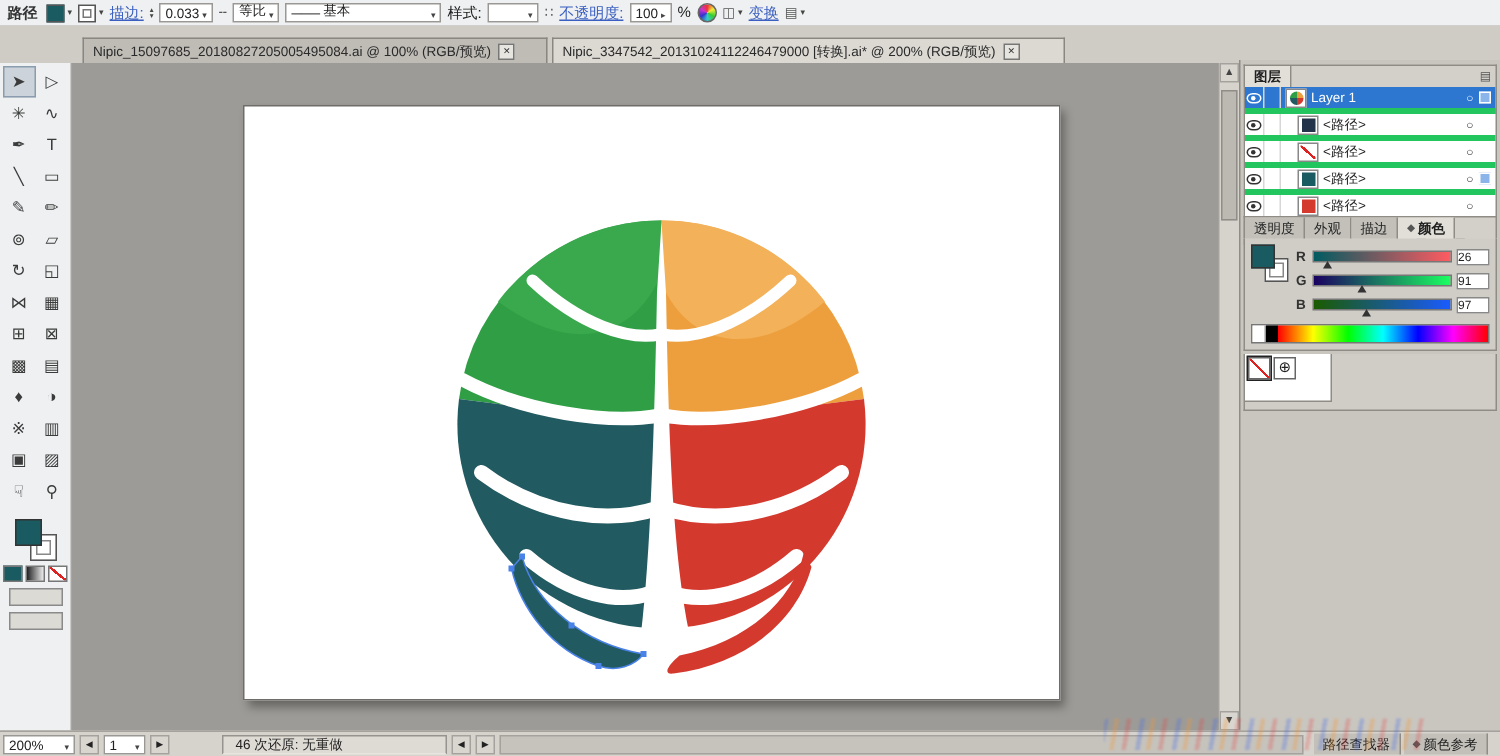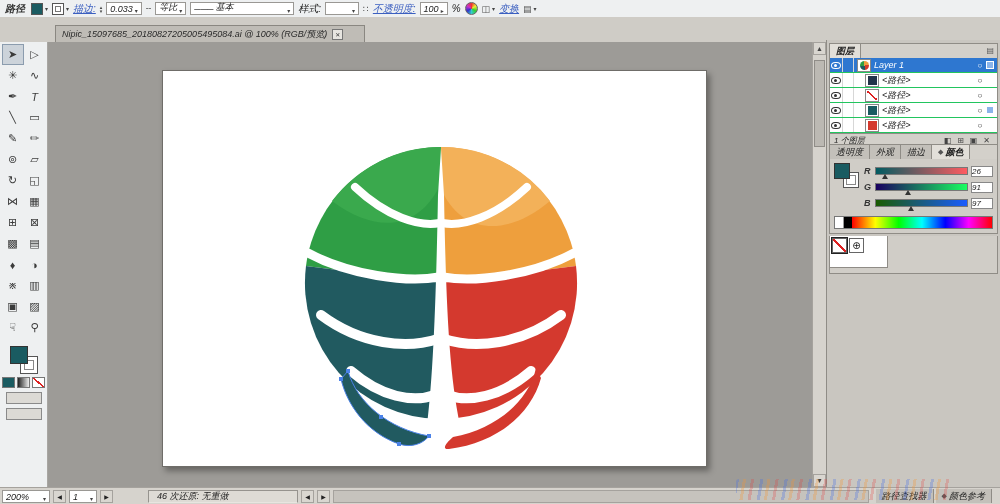--- a/index.html
+++ b/index.html
@@ -1,16 +1,16 @@
 <!DOCTYPE html>
 <html><head>
 <meta charset="utf-8">
 <style>
   html,body{margin:0;padding:0;}
-  #root{position:relative;width:1000px;height:504px;background:#9d9b97;font-family:"Liberation Sans","DejaVu Sans",sans-serif;font-size:10px;color:#222;overflow:hidden;font-style:italic;}
+  #root{position:relative;width:1000px;height:504px;background:#9d9b97;font-family:"Liberation Sans","DejaVu Sans",sans-serif;font-size:10px;color:#222;overflow:hidden;}
 
   
   .control-bar{position:absolute;left:0;top:0;right:0;height:17px;background:#eef0f1;border-bottom:1px solid #b6b4b0;display:flex;align-items:center;gap:4px;padding:0 5px;white-space:nowrap;}
   .cb-title{font-weight:bold;color:#333;margin-right:2px;}
   .link{color:#3b5fc0;text-decoration:underline;cursor:pointer;}
   .swatch{display:inline-block;width:12px;height:12px;border:1px solid #555;box-sizing:border-box;}
   .swatch.fill{background:#1a5b61;}
   .swatch.stroke{background:#fff;box-shadow:inset 0 0 0 2px #fff, inset 0 0 0 3px #777;}
   .mini-arrow{font-size:6px;color:#444;margin-left:-2px;}
   .combo{display:inline-flex;align-items:flex-end;gap:2px;background:#fff;border:1px solid #9a9894;height:13px;padding:0 3px;font-size:9px;box-sizing:border-box;}
@@ -54,21 +54,21 @@
   
   .dock{position:absolute;top:40px;right:0;width:174px;bottom:17px;background:#c9c6c0;border-left:1px solid #8f8c86;box-sizing:border-box;}
   .phead{position:relative;height:15px;background:#d3d0ca;border:1px solid #8f8c86;border-bottom:none;display:flex;align-items:flex-end;box-sizing:border-box;}
   .ptab{height:14px;display:flex;align-items:center;gap:2px;padding:0 6px;font-size:9px;background:#c3c0ba;border-right:1px solid #8f8c86;cursor:pointer;}
   .ptab-act{background:#e2dfd9;font-weight:bold;}
   .dia{font-size:7px;color:#555;}
   .pmenu{position:absolute;right:3px;top:2px;font-size:8px;color:#555;cursor:pointer;}
 
   .panel-layers{position:absolute;left:2px;right:2px;top:3px;}
   .layers-list{background:#fff;border:1px solid #8f8c86;border-top:none;}
-  .lrow{height:14px;display:flex;align-items:center;font-size:9px;border-bottom:1px solid #22c55e;cursor:pointer;}
+  .lrow{height:14px;display:flex;align-items:center;font-size:9px;border-bottom:4px solid #22c55e;cursor:pointer;}
   .lrow-sel{background:#2e77d0;color:#fff;}
   .lcell{width:13px;height:100%;border-right:1px solid #d7d7d7;display:flex;align-items:center;justify-content:center;flex:none;box-sizing:border-box;}
   .lockc{width:11px;}
   .ind{width:8px;flex:none;}
   .eye{display:inline-block;width:8px;height:5px;border:1px solid #333;border-radius:50% / 60%;position:relative;}
   .lrow-sel .eye{border-color:#fff;}
   .eye::after{content:"";position:absolute;left:2px;top:1px;width:3px;height:3px;background:#333;border-radius:50%;}
   .lrow-sel .eye::after{background:#fff;}
   .thumb{width:12px;height:11px;background:#fff;border:1px solid #888;margin:0 3px;flex:none;display:flex;align-items:center;justify-content:center;}
   .thumb.logo::before{content:"";width:9px;height:9px;border-radius:50%;background:conic-gradient(#ee9f3d 0 25%,#d4392e 0 50%,#215a60 0 75%,#2f9e45 0);}
@@ -160,20 +160,24 @@
     <span class="cb-icon">◫</span>
     <span class="mini-arrow">▾</span>
     <span class="link">变换</span>
     <span class="cb-icon">▤</span>
     <span class="mini-arrow">▾</span>
   </div>
 
   <div class="tabstrip">
     <div class="doc-tab" style="left:55px;width:310px;">
       <span style="overflow:hidden;text-overflow:ellipsis;">Nipic_15097685_20180827205005495084.ai @ 100% (RGB/预览)</span>
+      <span class="tab-close">✕</span>
+    </div>
+    <div class="doc-tab active" style="left:368px;width:342px;">
+      <span style="overflow:hidden;text-overflow:ellipsis;">Nipic_3347542_20131024112246479000 [转换].ai* @ 200% (RGB/预览)</span>
       <span class="tab-close">✕</span>
     </div>
   </div>
 
   <div class="toolbar">
     <div class="tools-grid">
         <div class="tool tool-sel">➤</div>
         <div class="tool">▷</div>
         <div class="tool">✳</div>
         <div class="tool">∿</div>

